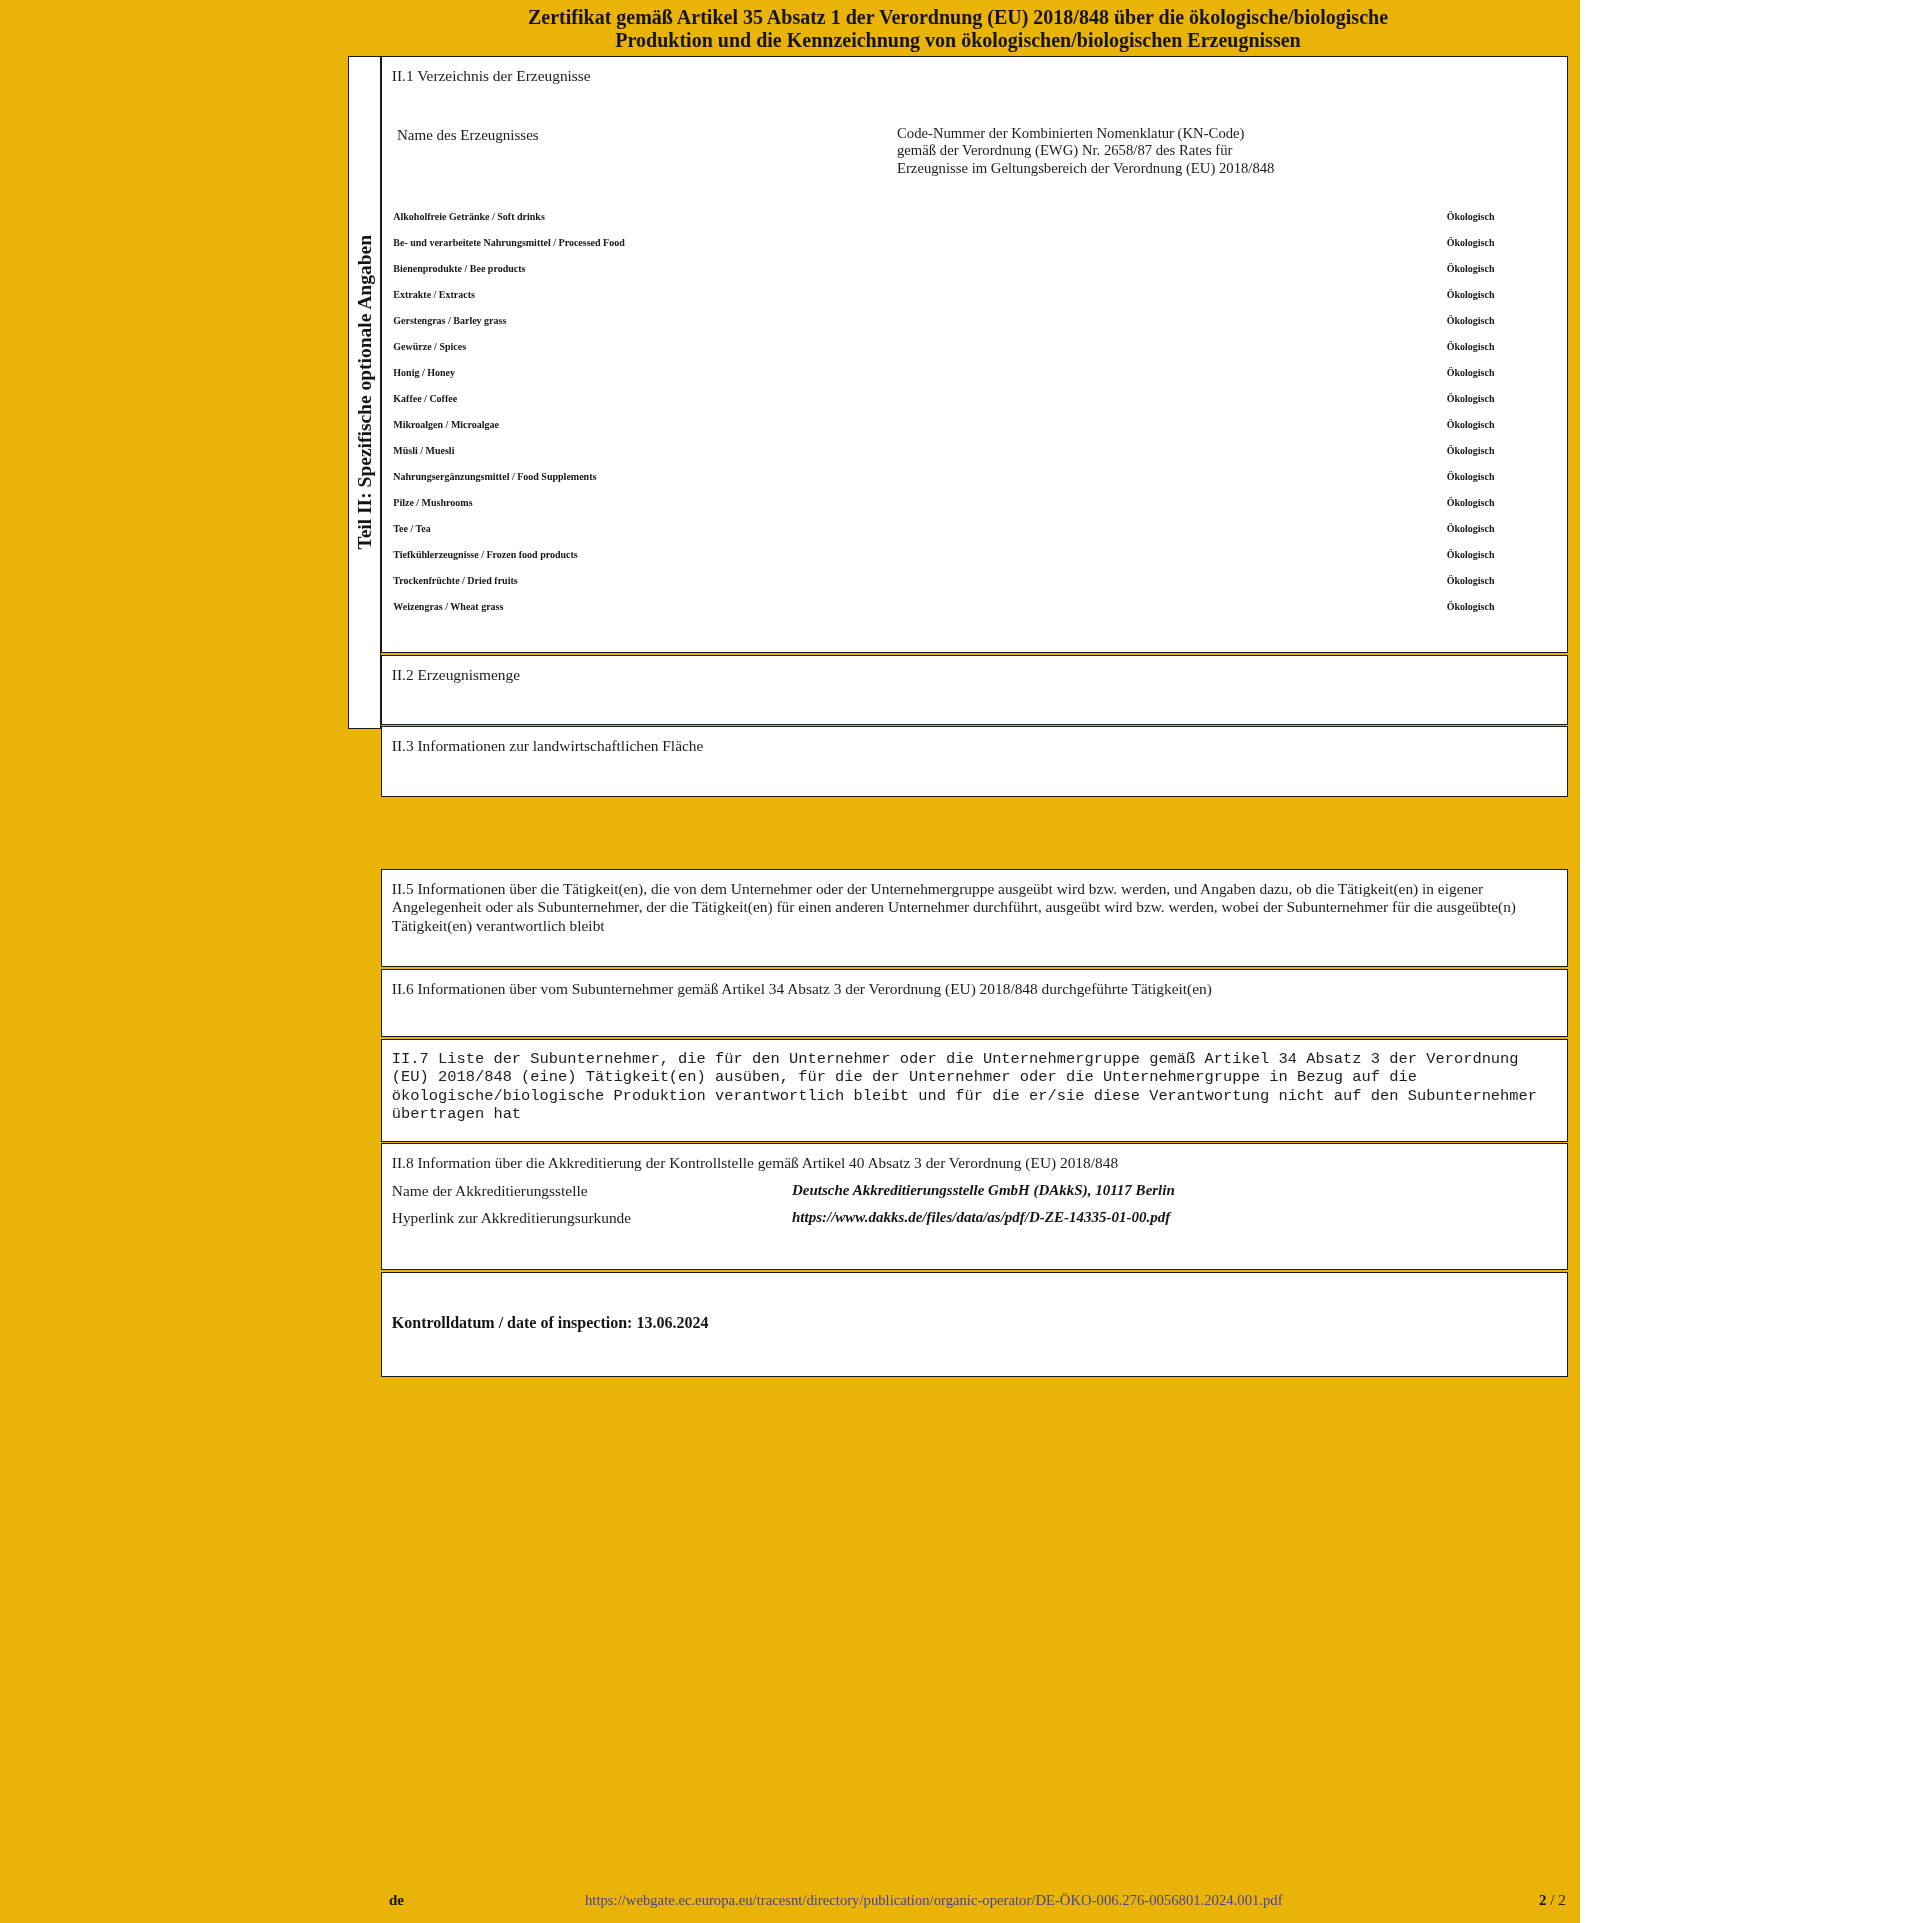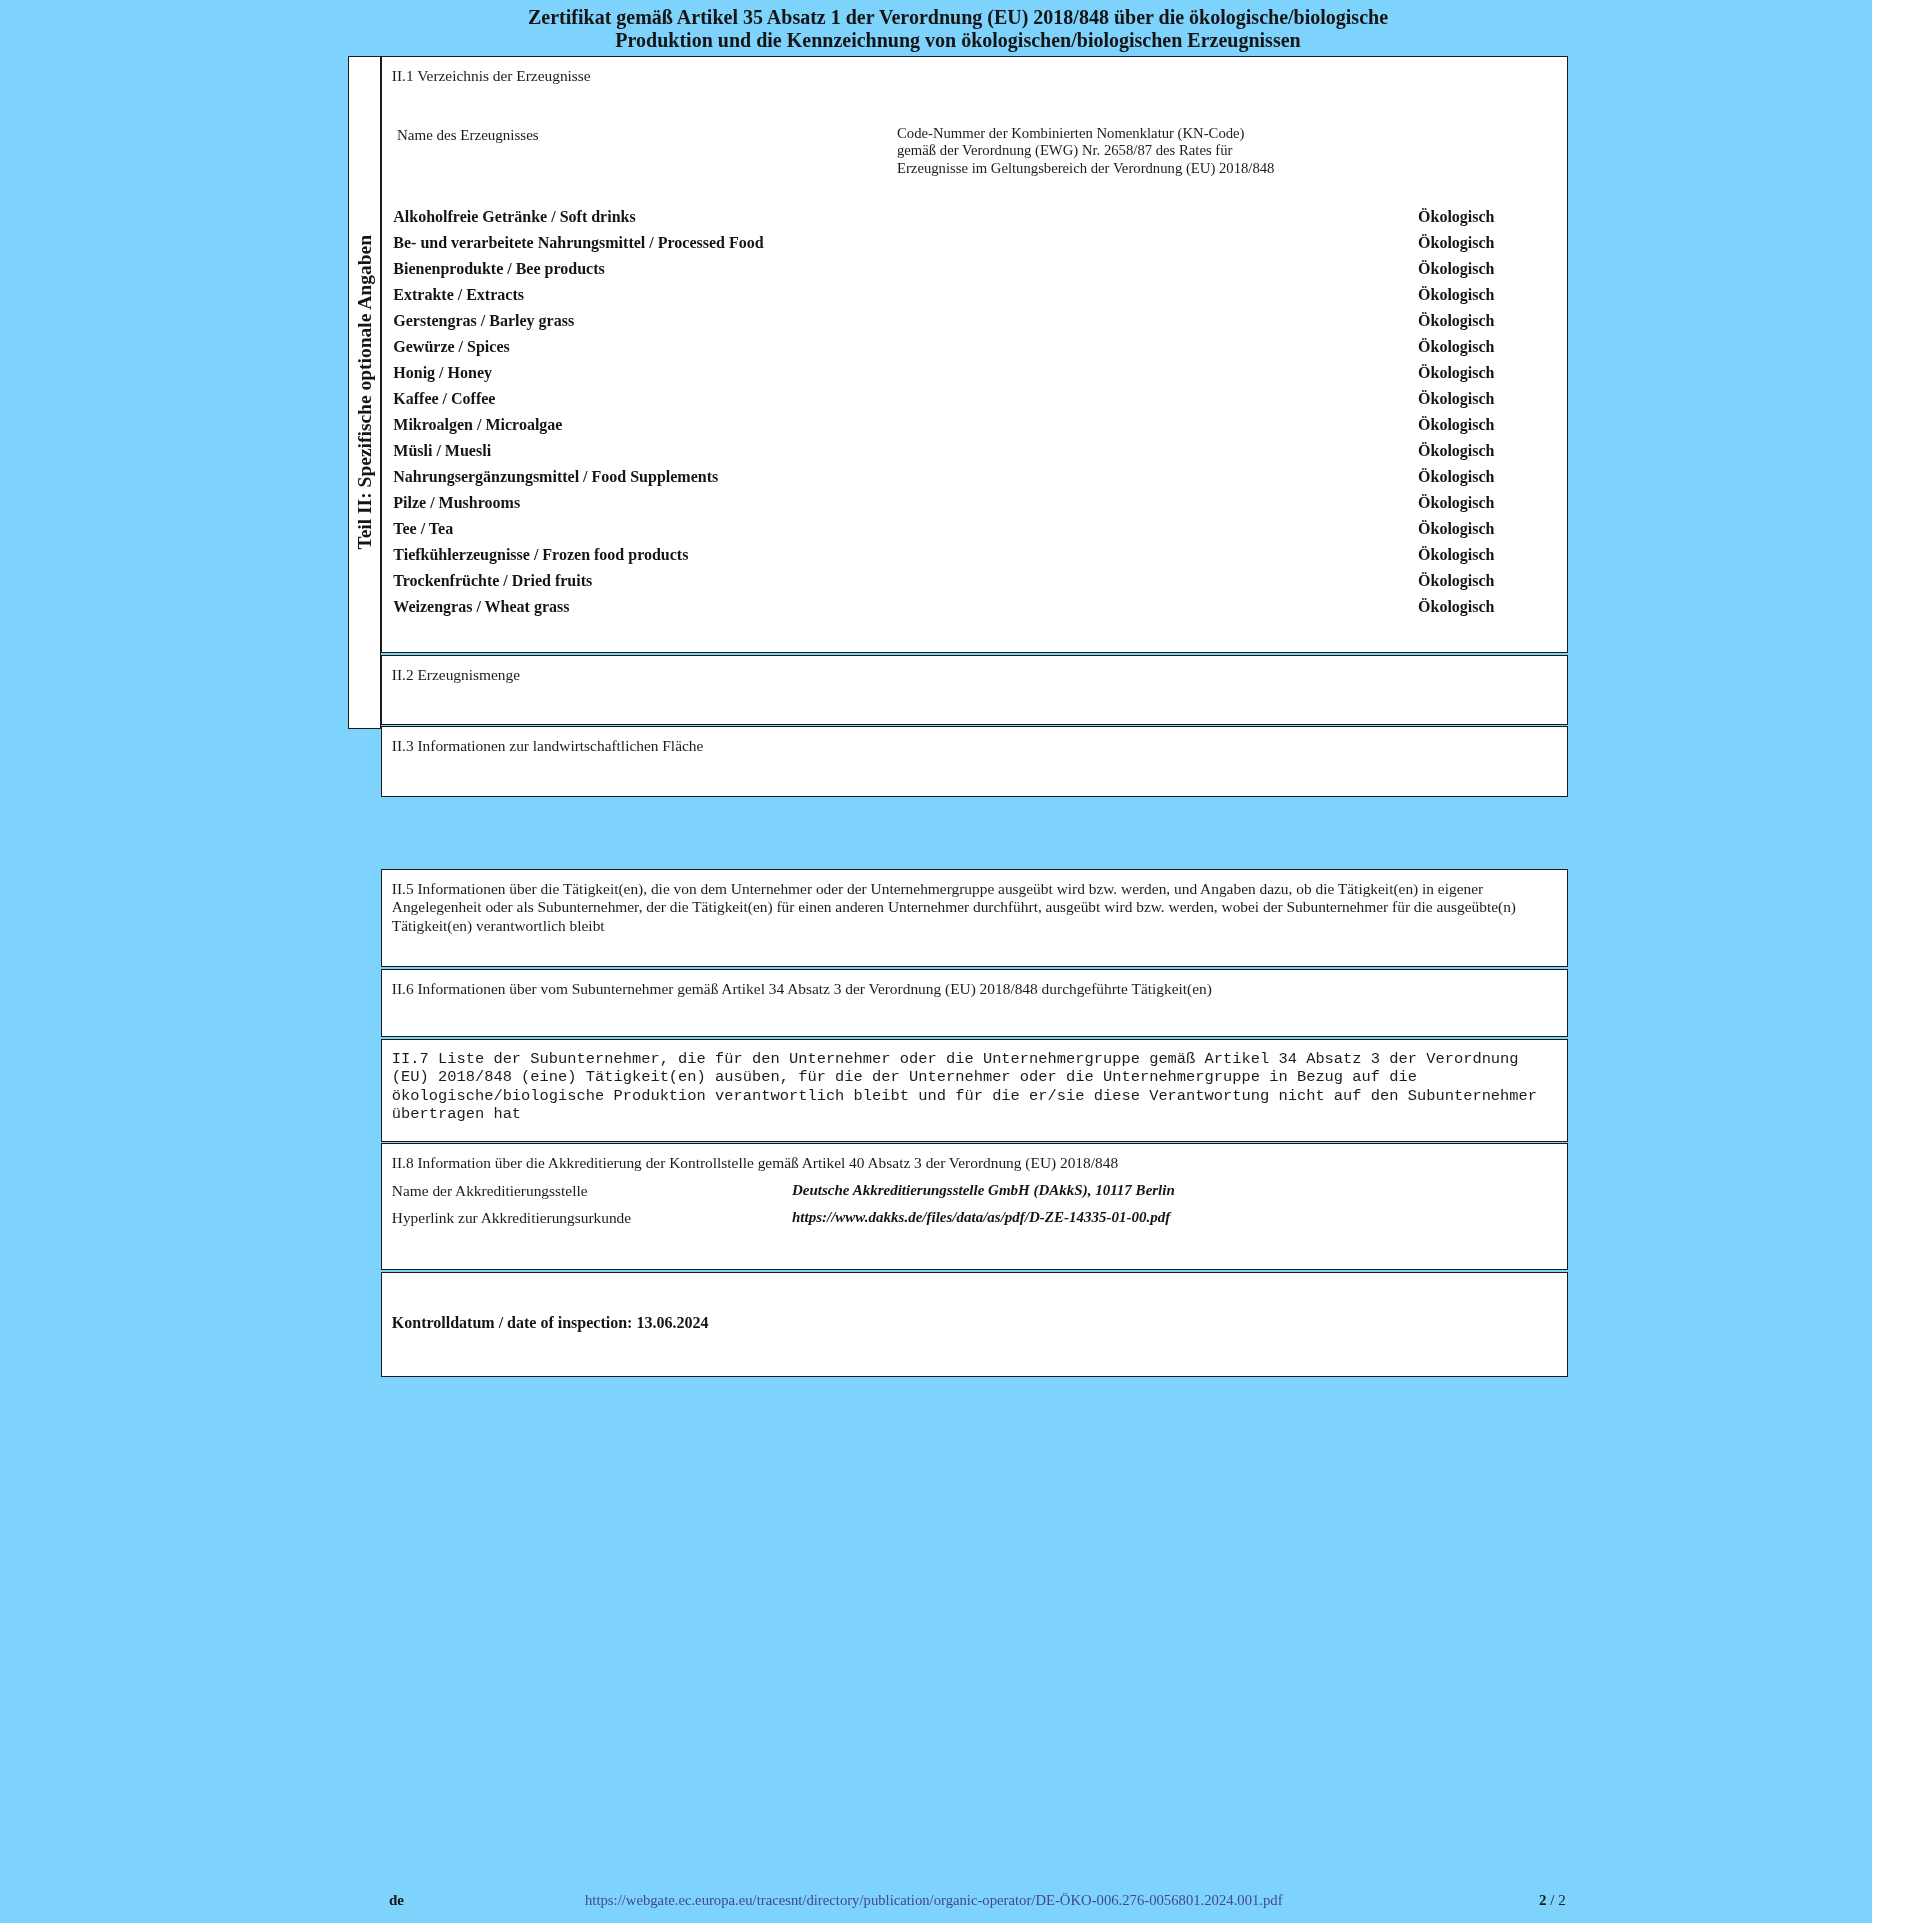--- a/index.html
+++ b/index.html
@@ -2,23 +2,23 @@
 <html style="font-size:12px"><head>
 <meta charset="utf-8">
 <style>
   html, body {
     margin: 0;
     padding: 0;
     background: #ffffff;
   }
   .page {
     position: relative;
-    width: 1872px;
+    width: 1580px;
     height: 1924px;
-    background: #7dd3fc;
+    background: #eab308;
     font-family: "Liberation Serif", "DejaVu Serif", serif;
     color: #1b1b1b;
     overflow: hidden;
   }
   .title {
     position: absolute;
     left: 348px;
     top: 6px;
     width: 1220px;
     text-align: center;
@@ -96,21 +96,21 @@
   .rows {
     position: absolute;
     left: 11.3px;
     right: 1.5px;
     top: 147px;
   }
   .prow {
     position: relative;
     height: 26px;
     font-weight: bold;
-    font-size: 16px;
+    font-size: 10px;
     line-height: 26px;
     color: #151515;
   }
   .pqual {
     position: absolute;
     right: 71px;
     top: 0;
   }
   .kv-label {
     position: absolute;

